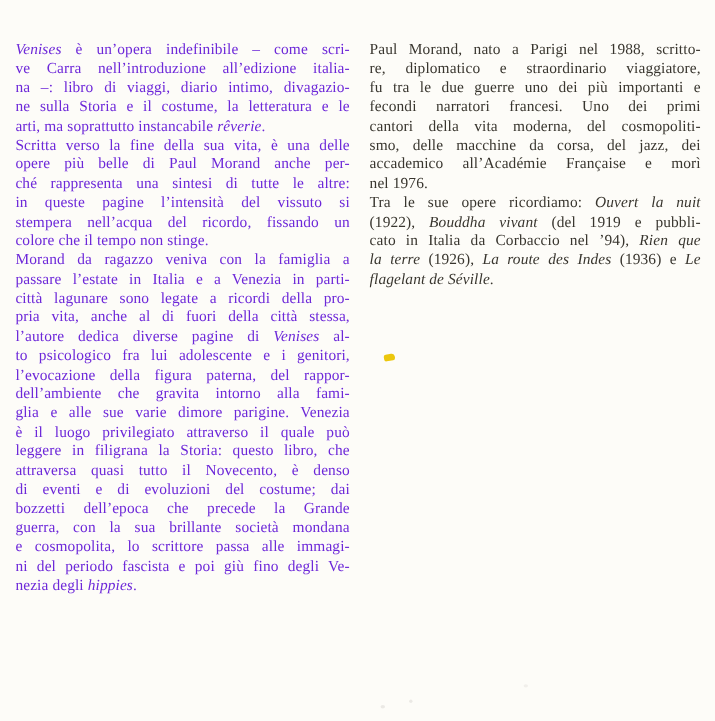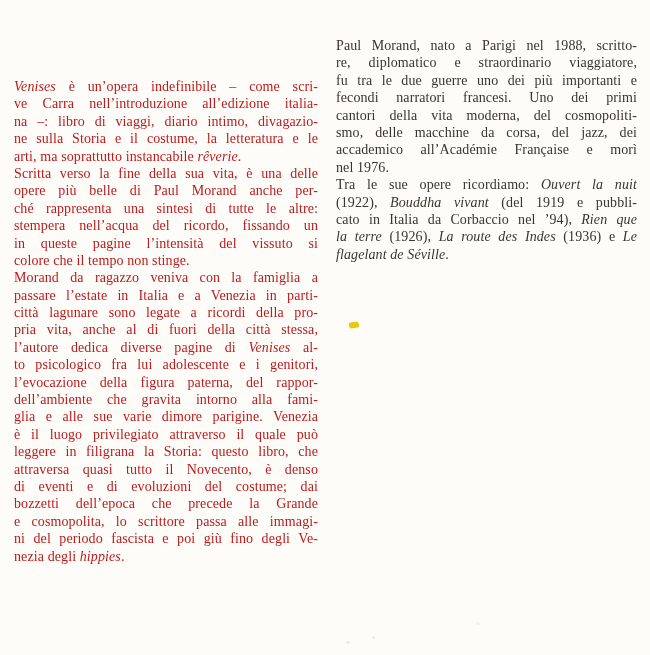--- a/index.html
+++ b/index.html
@@ -58,46 +58,47 @@
     opacity: 0.18;
   }
   .speck-1 { left: 346px; top: 641px; width: 4px; height: 3px; }
   .speck-2 { left: 372px; top: 636px; width: 3px; height: 3px; }
   .speck-3 { left: 476px; top: 622px; width: 4px; height: 3px; opacity: 0.12; }
 </style>
 </head>
 <body style="background: rgb(253, 252, 248);">
 
 <div class="page">
-  <div class="col col-left" style="color: #b91c1c; margin-top: 41px;">
+  <div class="col col-left" style="color: #6d28d9;">
       <div class="line"><i>Venises</i><span> è un’opera indefinibile – come scri-</span></div>
       <div class="line"><span>ve Carra nell’introduzione all’edizione italia-</span></div>
       <div class="line"><span>na –: libro di viaggi, diario intimo, divagazio-</span></div>
       <div class="line"><span>ne sulla Storia e il costume, la letteratura e le</span></div>
       <div class="line para-end"><span>arti, ma soprattutto instancabile </span><i>rêverie</i><span>.</span></div>
       <div class="line"><span>Scritta verso la fine della sua vita, è una delle</span></div>
       <div class="line"><span>opere più belle di Paul Morand anche per-</span></div>
       <div class="line"><span>ché rappresenta una sintesi di tutte le altre:</span></div>
+      <div class="line"><span>in queste pagine l’intensità del vissuto si</span></div>
       <div class="line"><span>stempera nell’acqua del ricordo, fissando un</span></div>
-      <div class="line"><span>in queste pagine l’intensità del vissuto si</span></div>
       <div class="line para-end"><span>colore che il tempo non stinge.</span></div>
       <div class="line"><span>Morand da ragazzo veniva con la famiglia a</span></div>
       <div class="line"><span>passare l’estate in Italia e a Venezia in parti-</span></div>
       <div class="line"><span>città lagunare sono legate a ricordi della pro-</span></div>
       <div class="line"><span>pria vita, anche al di fuori della città stessa,</span></div>
       <div class="line"><span>l’autore dedica diverse pagine di </span><i>Venises</i><span> al-</span></div>
       <div class="line"><span>to psicologico fra lui adolescente e i genitori,</span></div>
       <div class="line"><span>l’evocazione della figura paterna, del rappor-</span></div>
       <div class="line"><span>dell’ambiente che gravita intorno alla fami-</span></div>
       <div class="line"><span>glia e alle sue varie dimore parigine. Venezia</span></div>
       <div class="line"><span>è il luogo privilegiato attraverso il quale può</span></div>
       <div class="line"><span>leggere in filigrana la Storia: questo libro, che</span></div>
       <div class="line"><span>attraversa quasi tutto il Novecento, è denso</span></div>
       <div class="line"><span>di eventi e di evoluzioni del costume; dai</span></div>
       <div class="line"><span>bozzetti dell’epoca che precede la Grande</span></div>
+      <div class="line"><span>guerra, con la sua brillante società mondana</span></div>
       <div class="line"><span>e cosmopolita, lo scrittore passa alle immagi-</span></div>
       <div class="line"><span>ni del periodo fascista e poi giù fino degli Ve-</span></div>
       <div class="line para-end"><span>nezia degli </span><i>hippies</i><span>.</span></div>
     </div>
   <div class="col col-right" style="color: rgb(56, 53, 46);">
       <div class="line"><span>Paul Morand, nato a Parigi nel 1988, scritto-</span></div>
       <div class="line"><span>re, diplomatico e straordinario viaggiatore,</span></div>
       <div class="line"><span>fu tra le due guerre uno dei più importanti e</span></div>
       <div class="line"><span>fecondi narratori francesi. Uno dei primi</span></div>
       <div class="line"><span>cantori della vita moderna, del cosmopoliti-</span></div>

